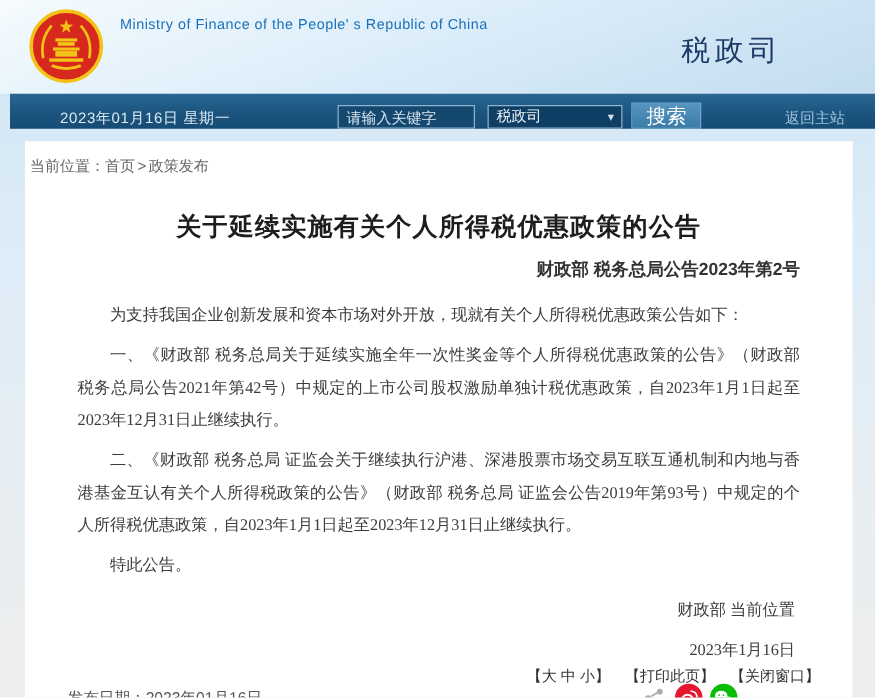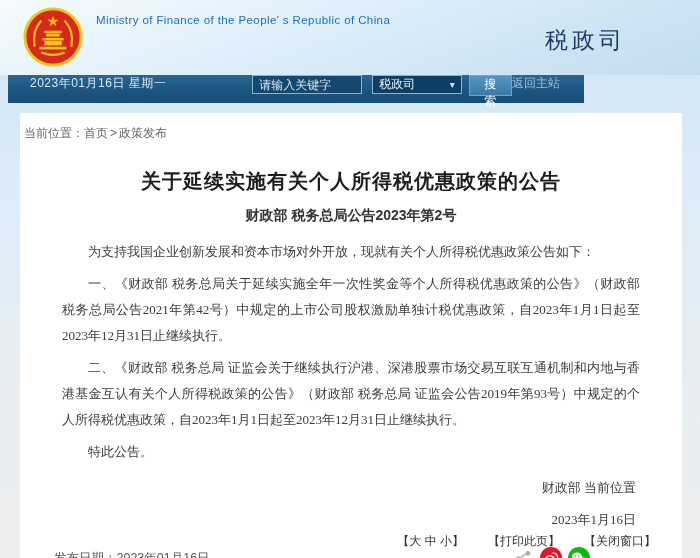--- a/index.html
+++ b/index.html
@@ -20,60 +20,60 @@
     font-size: 32px; font-weight: bold; color: #1565af; letter-spacing: 3px;
     line-height: 36px; white-space: nowrap;
   }
   .site-subtitle { font-size: 11.5px; color: #1a70b8; margin-top: 3px; letter-spacing: 0.4px; }
   .dept-title {
     position: absolute; right: 74px; top: 25px;
     font-size: 23px; color: #1c3a66; letter-spacing: 4px; white-space: nowrap;
   }
   
   .toolbar {
-    position: absolute; top: 75px; left: 8px; width: 576px; height: 28px;
+    position: absolute; top: 75px; left: 8px; width: 692px; height: 28px;
     background: linear-gradient(180deg, #2a6693 0%, #1b557f 55%, #164c75 100%);
-    display: flex; align-items: flex-start; font-size: 12px;
+    display: flex; align-items: flex-end; font-size: 12px; padding-left: 18px;
   }
   .tb-date { color: #dce9f3; margin-left: 22px; white-space: nowrap; letter-spacing: 0.5px; }
   .tb-input {
     margin-left: 86px; width: 110px; height: 19px;
     background: #14486f; border: 1px solid #8fb3cd; color: #fff;
     font-size: 12px; padding: 0 6px; outline: none;
     font-family: "Liberation Sans", sans-serif;
   }
   .tb-input::placeholder { color: #d9e5ee; }
   .tb-select {
     margin-left: 10px; width: 108px; height: 19px;
     background: #0e3e63; border: 1px solid #8fb3cd; color: #eef4fa;
     display: flex; align-items: center; justify-content: space-between;
     padding: 0 6px; cursor: pointer;
   }
   .tb-select .caret { font-size: 10px; color: #cfe0ee; }
   .tb-button {
     margin-left: 7px; height: 21px; padding: 0 11px;
     background: linear-gradient(180deg, #5595bf, #3b7ba8);
-    border: 1px solid #6ea6c9; color: #fff; font-size: 12px; cursor: pointer;
+    border: 1px solid #6ea6c9; color: #fff; font-size: 16px; cursor: pointer;
     font-family: "Liberation Sans", sans-serif;
   }
   .tb-back { margin-left: auto; margin-right: 24px; color: #9cc0da; text-decoration: none; white-space: nowrap; }
   
   .panel {
     position: absolute; top: 113px; left: 20px; width: 662px; bottom: 0;
     background: #ffffff;
   }
   .breadcrumb { padding: 12px 0 0 4px; font-size: 12px; color: #666; }
   .breadcrumb a { color: #666; text-decoration: none; }
   .breadcrumb .sep { margin: 0 2px; }
   .article { padding: 0 42px; }
   .article-title {
     margin-top: 26px; text-align: center; font-size: 20px; font-weight: bold;
     color: #1d1d1d; letter-spacing: 1px;
   }
-  .doc-number { margin-top: 12px; text-align: center; font-size: 14px; font-weight: bold; color: #333; }
+  .doc-number { margin-top: 12px; text-align: right; font-size: 14px; font-weight: bold; color: #333; }
   .paragraphs {
     margin-top: 14px; font-size: 13px; color: #3c3c3c; line-height: 26px;
     font-family: "Liberation Serif", serif;
   }
   .paragraphs p { text-indent: 2em; margin-bottom: 6px; text-align: justify; }
   .sig-block { text-align: right; padding-right: 4px; font-size: 13px; color: #3c3c3c; font-family: "Liberation Serif", serif; }
   .signature { margin-top: 14px; }
   .sign-date { margin-top: 14px; }
   
   .footer-row {
@@ -81,21 +81,21 @@
     padding-left: 34px; padding-right: 92px;
   }
   .publish { font-size: 12.5px; color: #555; white-space: nowrap; }
   .share-icons { margin-left: auto; display: flex; align-items: center; gap: 6px; }
   .icon-btn { width: 22px; height: 22px; border-radius: 50%; display: flex; align-items: center; justify-content: center; cursor: pointer; }
   .icon-share { background: transparent; }
   .icon-weibo { background: #e6162d; }
   .icon-wechat { background: #0abc06; }
   .bottom-controls {
     position: absolute; right: 26px; bottom: 8px;
-    font-size: 12px; color: #333; display: flex; gap: 24px; white-space: nowrap;
+    font-size: 12px; color: #333; display: flex; gap: 12px; white-space: nowrap;
   }
   .bottom-controls span { cursor: pointer; }
 </style>
 </head>
 <body>
 
 <div class="header">
   <div class="emblem">
     <svg viewBox="0 0 64 64" width="62" height="62">
       <circle cx="32" cy="32" r="29" fill="#d7281e" stroke="#f3c318" stroke-width="3"></circle>

